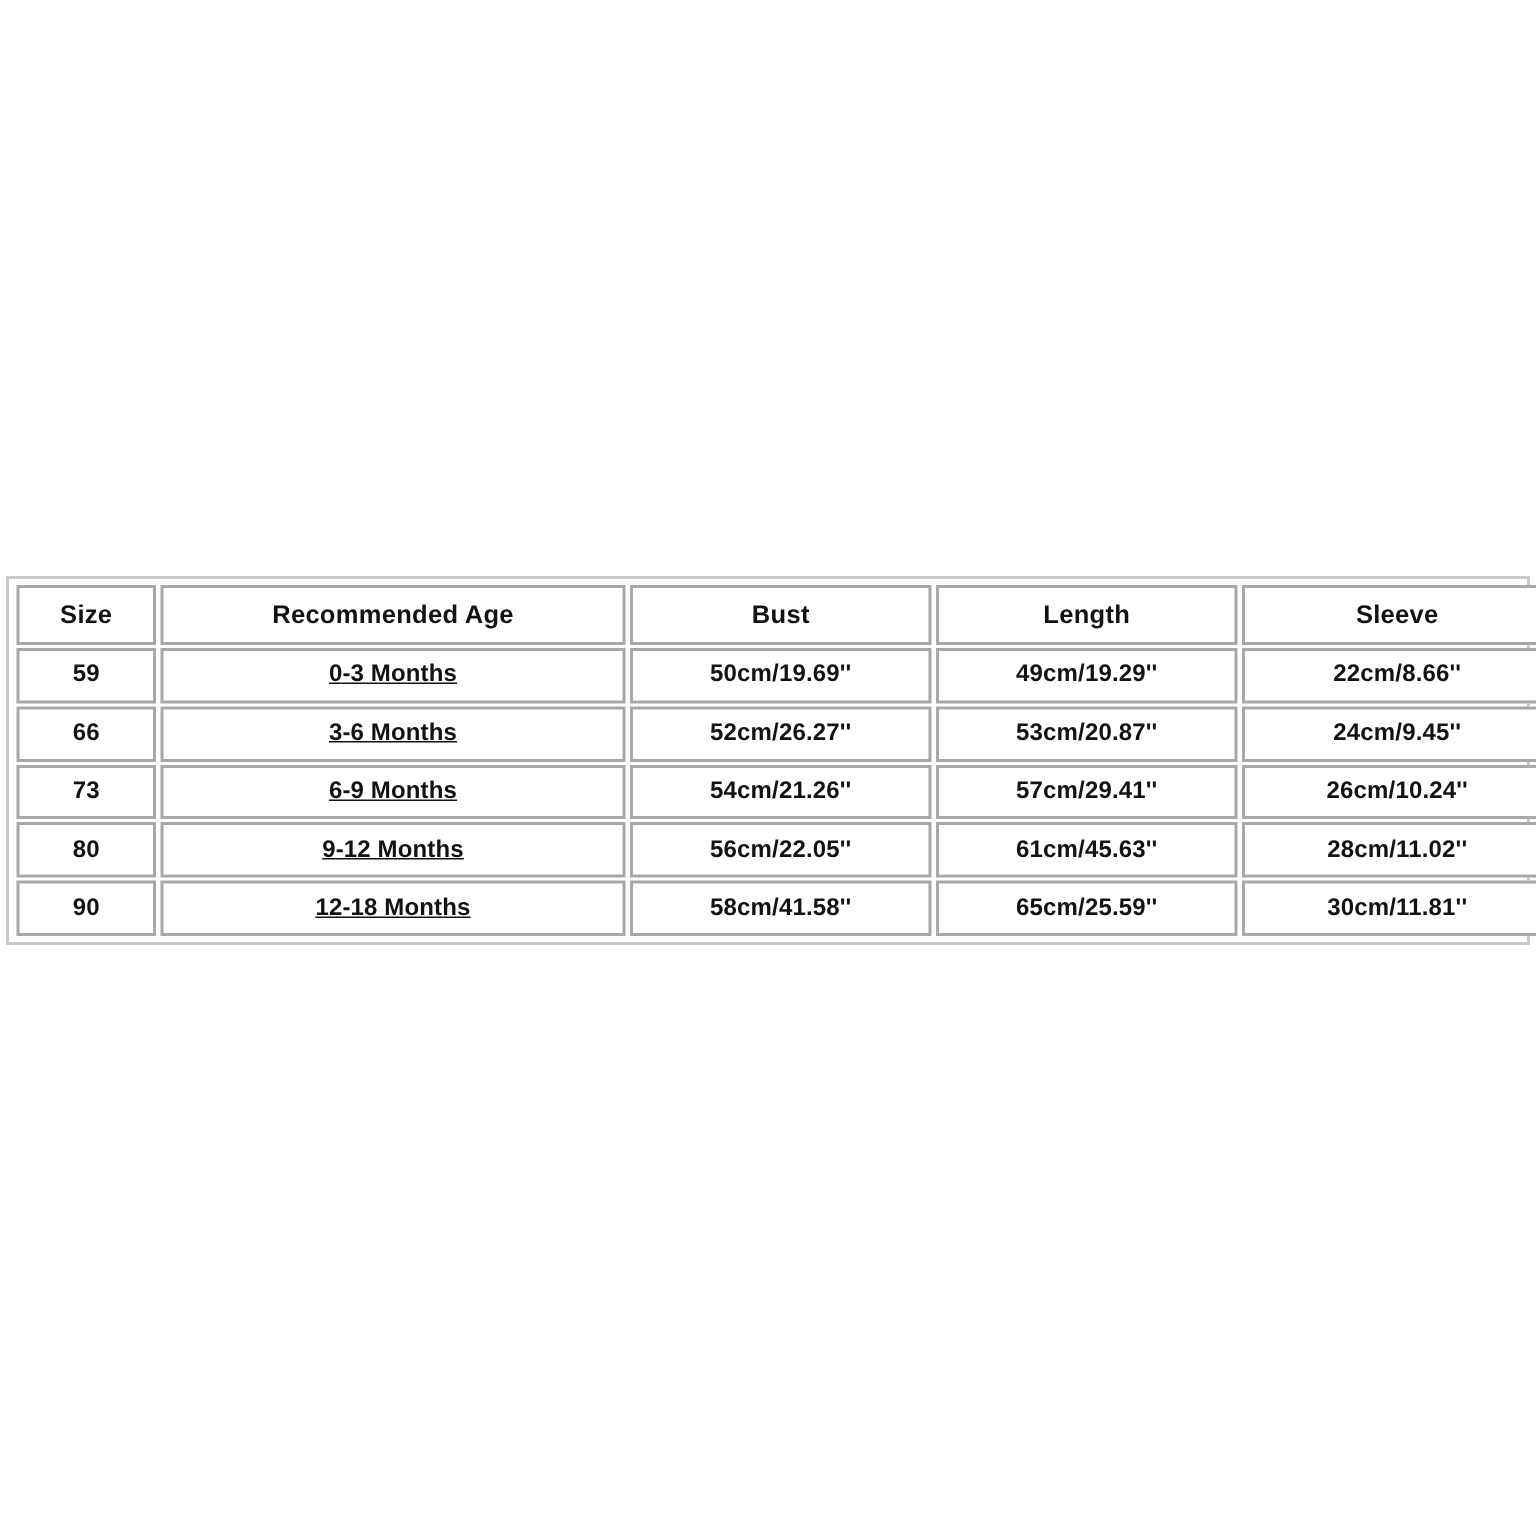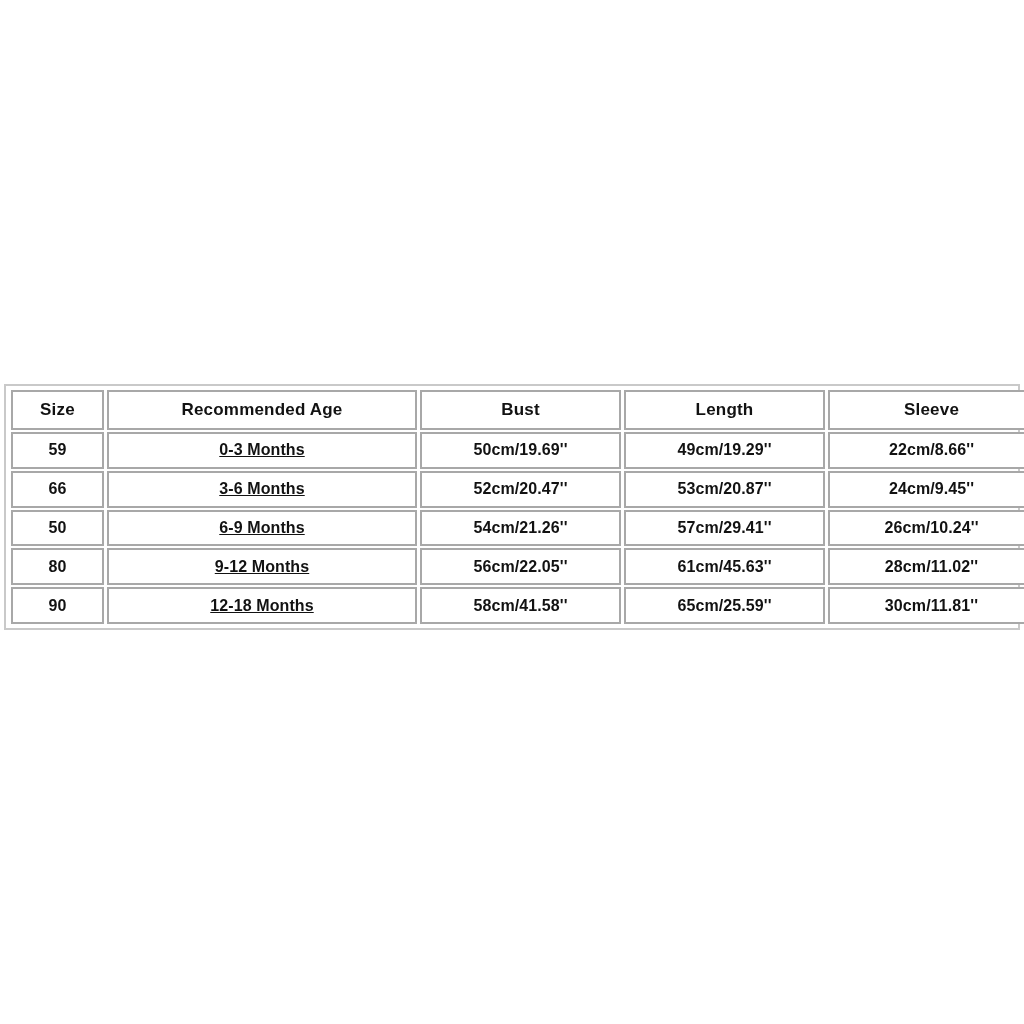--- a/index.html
+++ b/index.html
@@ -103,26 +103,26 @@
       <tr>
         <td class="cell-size">59</td>
         <td class="cell-age">0-3 Months</td>
         <td class="cell-bust">50cm/19.69''</td>
         <td class="cell-length">49cm/19.29''</td>
         <td class="cell-sleeve">22cm/8.66''</td>
       </tr>
       <tr>
         <td class="cell-size">66</td>
         <td class="cell-age">3-6 Months</td>
-        <td class="cell-bust">52cm/20.47''</td>
+        <td class="cell-bust">52cm/26.27''</td>
         <td class="cell-length">53cm/20.87''</td>
         <td class="cell-sleeve">24cm/9.45''</td>
       </tr>
       <tr>
-        <td class="cell-size">50</td>
+        <td class="cell-size">73</td>
         <td class="cell-age">6-9 Months</td>
         <td class="cell-bust">54cm/21.26''</td>
         <td class="cell-length">57cm/29.41''</td>
         <td class="cell-sleeve">26cm/10.24''</td>
       </tr>
       <tr>
         <td class="cell-size">80</td>
         <td class="cell-age">9-12 Months</td>
         <td class="cell-bust">56cm/22.05''</td>
         <td class="cell-length">61cm/45.63''</td>

